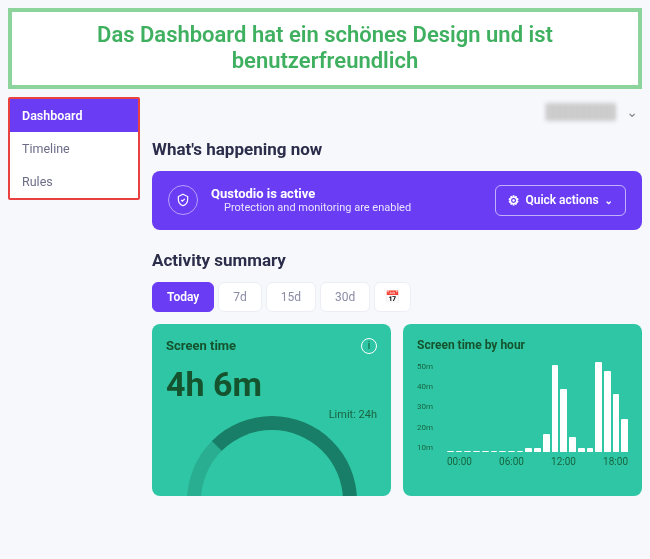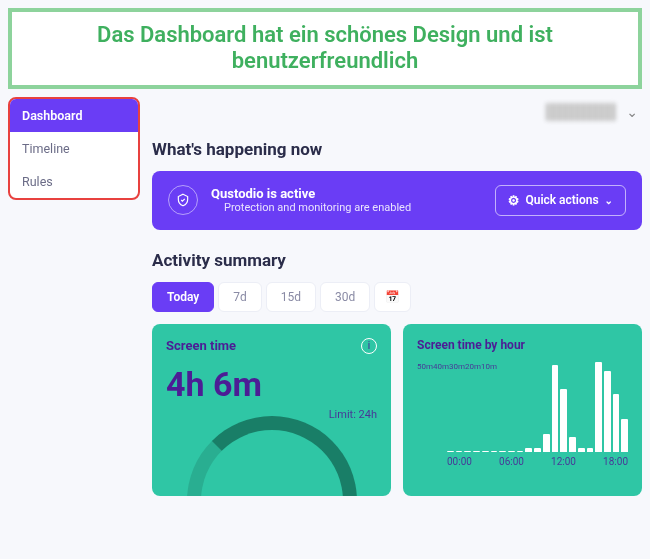--- a/index.html
+++ b/index.html
@@ -52,21 +52,21 @@
     width: 30px; height: 30px;
     background: #fff;
     border-radius: 50% 40% 45% 40%;
     transform: rotate(-15deg);
   }
   .profile-name { font-weight: 700; font-size: 14px; color: #2b2d4a; }
   .profile-status { font-size: 11px; color: #9a9bb0; }
   .nav {
     border: 2px solid #e8413f;
     background: #fff;
-    border-radius: 8px;
+    border-radius: 2px;
     overflow: hidden;
   }
   .nav-item {
     padding: 9px 12px;
     font-size: 12.5px;
     color: #6b6c87;
     cursor: pointer;
   }
   .nav-item.active {
     background: #6a3df5;
@@ -154,21 +154,21 @@
   }
   .tab.icon-tab { padding: 7px 10px; }
   .cards {
     display: flex;
     gap: 12px;
   }
   .card {
     background: #2fc6a5;
     border-radius: 8px;
     padding: 14px;
-    color: #4c1d95;
+    color: #14532d;
     flex: 1;
     height: 172px;
     position: relative;
     overflow: hidden;
   }
   .card-header {
     display: flex;
     justify-content: space-between;
     align-items: center;
     margin-bottom: 10px;
@@ -210,21 +210,21 @@
     gap: 2px;
     height: 90px;
     margin-top: 6px;
     padding-left: 30px;
     position: relative;
   }
   .yaxis {
     position: absolute;
     left: 0; top: 0; bottom: 0;
     display: flex;
-    flex-direction: row;
+    flex-direction: column;
     justify-content: space-between;
     font-size: 8px;
     opacity: 0.85;
   }
   .bar {
     flex: 1;
     background: #fff;
     border-radius: 1px 1px 0 0;
     min-width: 3px;
   }

